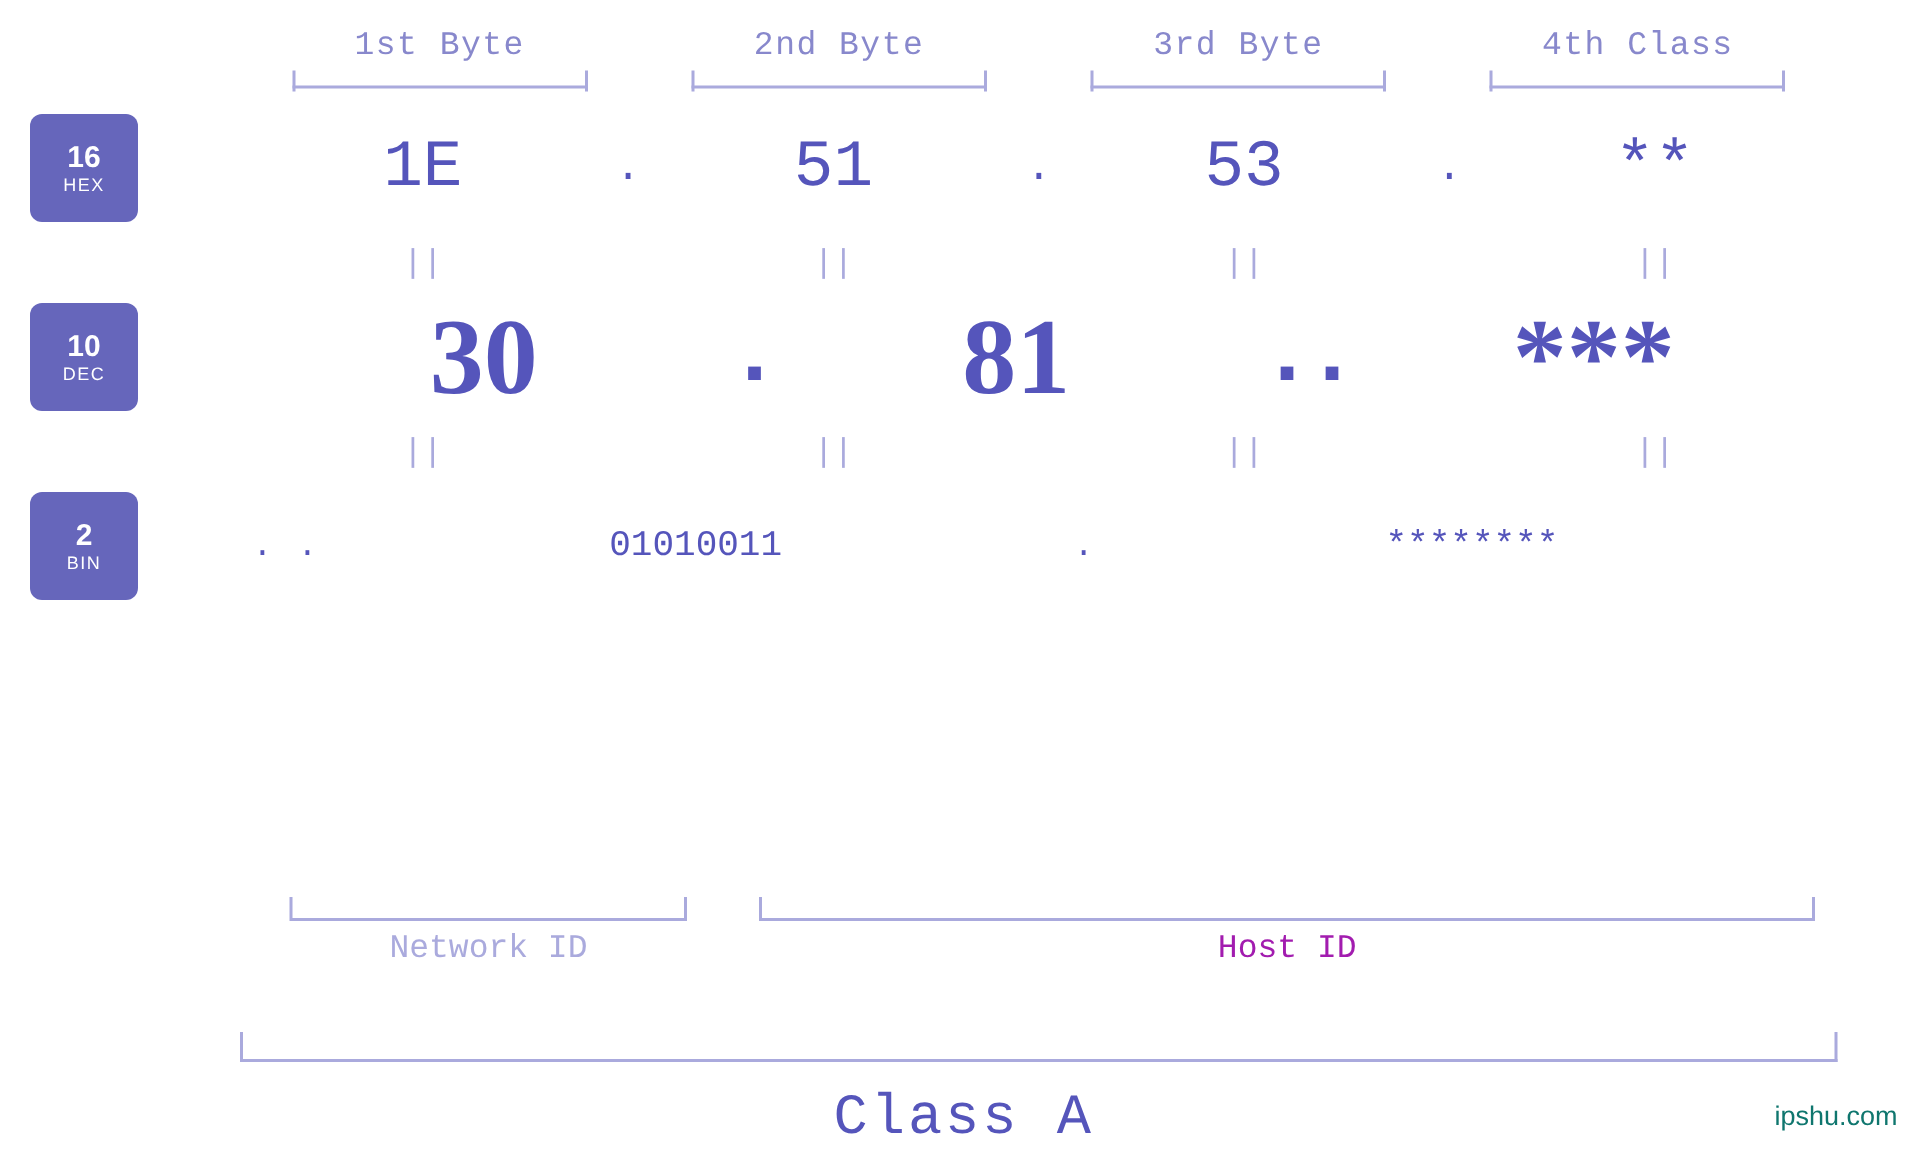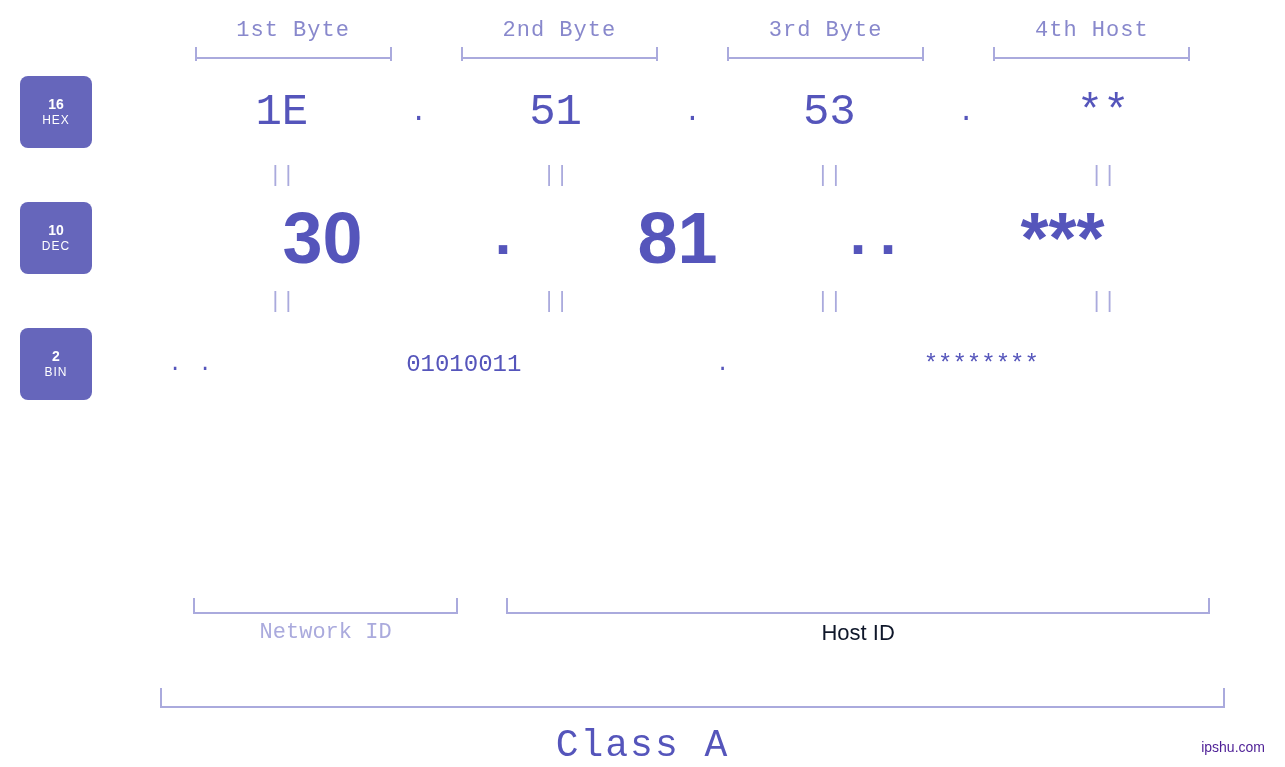--- a/index.html
+++ b/index.html
@@ -118,21 +118,21 @@
       border-radius: 8px;
       display: flex;
       flex-direction: column;
       align-items: center;
       justify-content: center;
       color: #ffffff;
       font-family: Arial, sans-serif;
     }
 
     .badge-number {
-      font-size: 14px;
+      font-size: 20px;
       font-weight: bold;
       line-height: 1.1;
     }
 
     .badge-label {
       font-size: 12px;
       letter-spacing: 1px;
     }
 
     .byte-cell {
@@ -154,21 +154,21 @@
 
     
     .hex-row .byte-cell {
       font-size: 44px;
       font-family: 'Courier New', Courier, monospace;
     }
 
     
     .dec-row .byte-cell {
       font-size: 72px;
-      font-family: Liberation Sans, sans-serif;
+      font-family: Liberation Serif, serif;
       font-weight: bold;
     }
 
     .dec-row .dot-cell {
       font-size: 60px;
       font-weight: bold;
     }
 
     
     .bin-row .byte-cell {
@@ -209,35 +209,35 @@
       font-size: 38px;
       font-family: 'Courier New', Courier, monospace;
       letter-spacing: 2px;
     }
 
     
     .watermark {
       position: absolute;
       bottom: 12px;
       right: 20px;
-      color: #4c1d95;
-      font-size: 14px;
+      color: #0f766e;
+      font-size: 18px;
       font-family: Arial, sans-serif;
     }
   </style>
 </head>
 <body>
 
 <div class="main-container">
 
   <div class="byte-headers">
     <div class="byte-header">1st Byte</div>
     <div class="byte-header">2nd Byte</div>
     <div class="byte-header">3rd Byte</div>
-    <div class="byte-header">4th Host</div>
+    <div class="byte-header">4th Class</div>
   </div>
 
   <div class="top-bracket-row">
     <div class="top-bracket">
         <div class="right-tick"></div>
       </div>
     <div class="top-bracket">
         <div class="right-tick"></div>
       </div>
     <div class="top-bracket">
@@ -326,21 +326,21 @@
       <div style="position:absolute; left:2%; top:0; width:2px; height:14px; background:#aaaadd;"></div>
       <div style="position:absolute; right:2%; top:0; width:2px; height:14px; background:#aaaadd;"></div>
       <div style="position:absolute; left:2%; right:2%; top:14px; height:2px; background:#aaaadd;"></div>
     </div>
 
     <div style="position:absolute; left:160px; width:calc(25% + 10px); top:22px; text-align:center;">
       <span style="color:#aaaadd; font-size:22px; font-family:'Courier New',Courier,monospace;">Network ID</span>
     </div>
 
     <div style="position:absolute; left:calc(160px + 25% + 10px); right:60px; top:22px; text-align:center;">
-      <span style="color:#0f172a; font-size:22px; font-family:Liberation Sans, sans-serif;">Host ID</span>
+      <span style="color:#a21caf; font-size:22px; font-family:Liberation Mono, monospace;">Host ID</span>
     </div>
   </div>
 
   <div style="width:100%; padding-left:160px; padding-right:60px; position:relative; height:30px;">
     <div style="position:absolute; left:160px; bottom:0; width:2px; height:20px; background:#aaaadd;"></div>
     <div style="position:absolute; right:60px; bottom:0; width:2px; height:20px; background:#aaaadd;"></div>
     <div style="position:absolute; left:160px; right:60px; bottom:0; height:2px; background:#aaaadd;"></div>
   </div>
 
   <div class="class-row">

